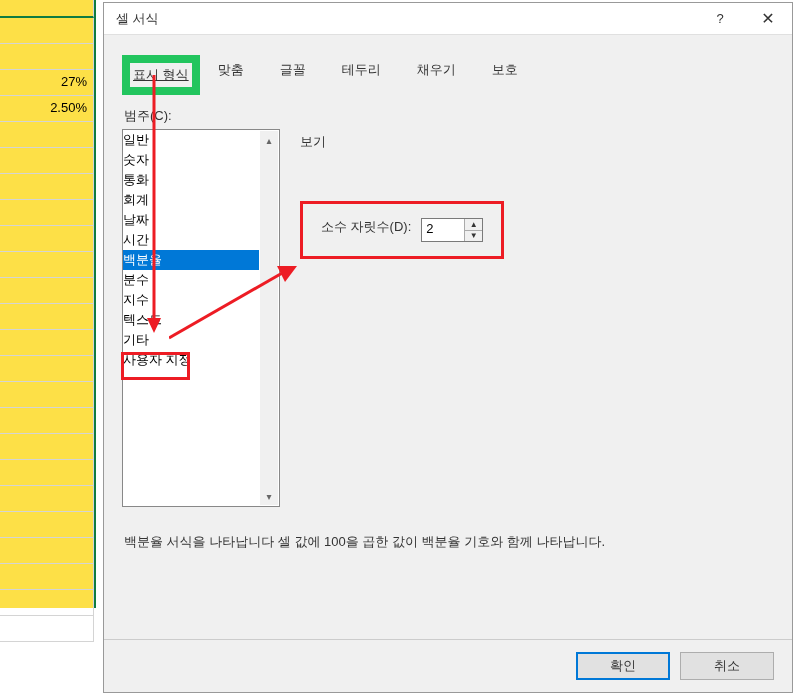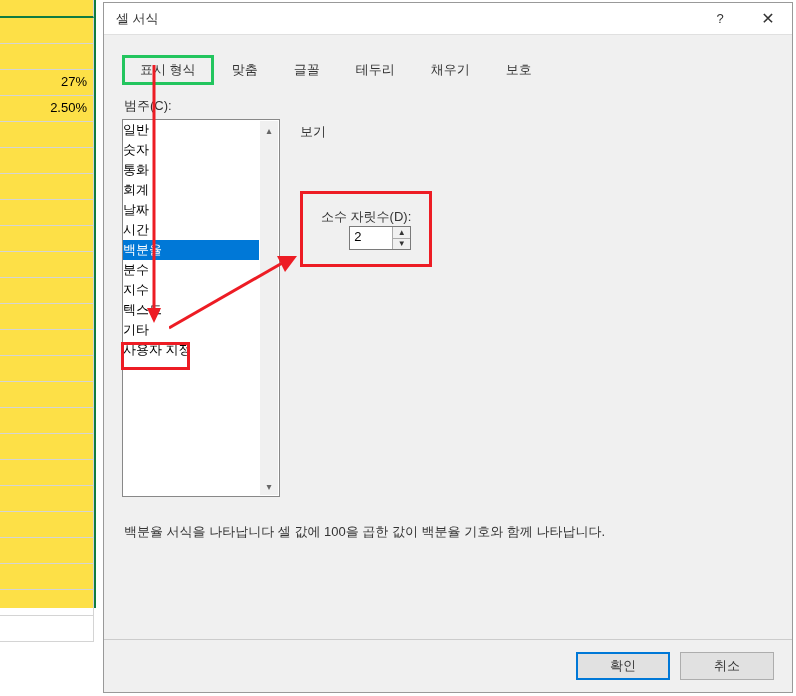--- a/index.html
+++ b/index.html
@@ -87,22 +87,23 @@
       gap: 0;
     }
     
     .tab {
       padding: 6px 18px;
       color: #333;
       cursor: default;
     }
     
     .tab.highlighted {
-      border: 3px solid #22c55e;
-      padding: 3px 15px;
+      border: 8px solid #22c55e;
+      padding: 3px 3px;
+      text-decoration: underline;
     }
     
     .body-area {
       padding: 12px 18px 0 18px;
       position: relative;
     }
     
     .section-label {
       color: #333;
       margin-left: 2px;
@@ -183,24 +184,23 @@
     }
     
     .bogi-label {
       color: #333;
       margin-bottom: 50px;
     }
     
     .decimal-group {
       border: 3px solid #ed1c24;
       display: inline-flex;
-      align-items: flex-end;
+      align-items: flex-start;
       padding: 14px 18px;
-      gap: 0;
-      flex-direction: column;
+      gap: 10px;
     }
     
     .decimal-label {
       color: #333;
     }
     
     .spinner-wrap {
       display: flex;
       border: 1px solid #7a7a7a;
       background: #fff;

